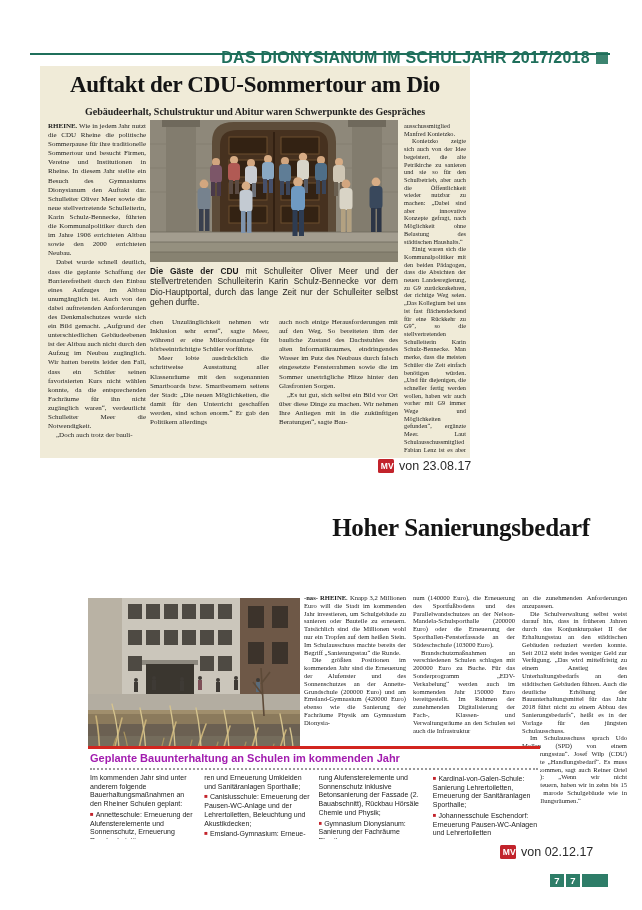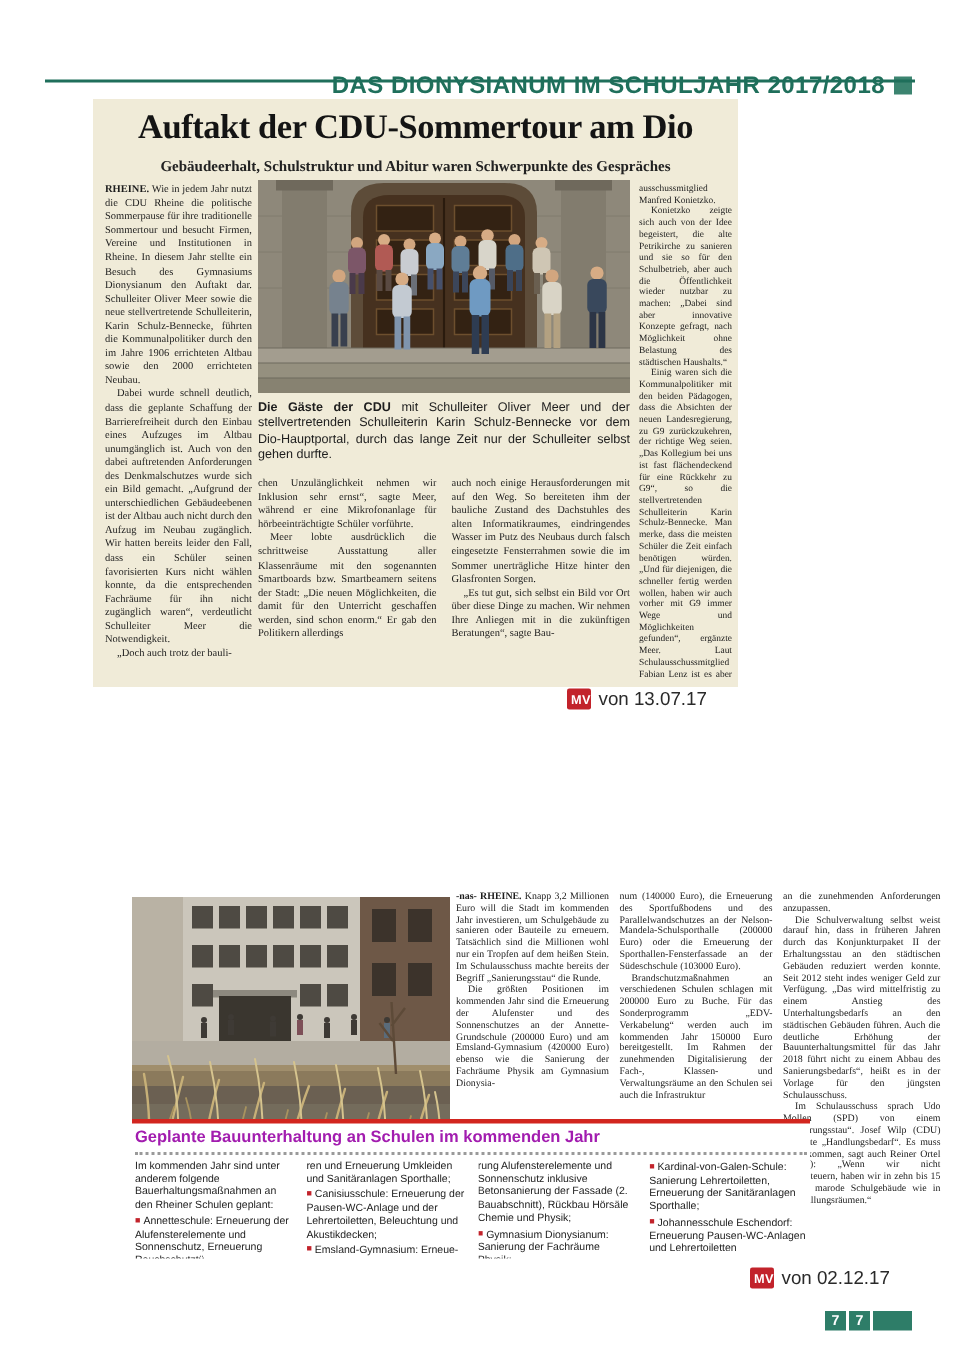--- a/index.html
+++ b/index.html
@@ -8,21 +8,21 @@
   .abs{position:absolute;}
 
   
   .hdr{left:30px;top:29px;width:578px;height:22px;text-align:right;
        font-family:"Liberation Sans",sans-serif;font-weight:bold;font-size:16px;
        letter-spacing:.3px;color:#1f6f5b;margin-top:20px;}
   .hdr-sq{display:inline-block;width:12px;height:12px;background:#3c8470;margin-left:6px;vertical-align:-1px;}
   .hdr-rule{left:30px;top:53px;width:580px;border-top:2px solid #1f6f5b;height:0;}
 
   
-  .a1{left:40px;top:66px;width:430px;height:392px;background:#f0ebd8;overflow:hidden;margin-left:22px;}
+  .a1{left:40px;top:66px;width:430px;height:392px;background:#f0ebd8;overflow:hidden;}
   .a1-title{left:0;top:6px;width:430px;text-align:center;font-weight:bold;font-size:23px;letter-spacing:-.3px;color:#141414;}
   .a1-sub{left:0;top:40px;width:430px;text-align:center;font-weight:bold;font-size:10px;color:#222;}
 
   .col{overflow:hidden;text-align:justify;}
   .col p{margin:0;text-indent:8px;}
   .col p.noind{text-indent:0;}
   .lead{font-weight:bold;}
   .a1col{font-size:7px;line-height:9.1px;}
   .a1c4{font-size:6.3px;line-height:7.7px;}
   .a2col{font-size:6.6px;line-height:7.8px;}
@@ -209,23 +209,24 @@
     </div>
 
     <div class="abs col a1c4" style="left:364px;top:56px;width:62px;height:330px;">
       <p class="noind">ausschussmitglied Manfred Konietzko.</p>
       <p>Konietzko zeigte sich auch von der Idee begeistert, die alte Petrikirche zu sanieren und sie so für den Schulbetrieb, aber auch die Öffentlichkeit wieder nutzbar zu machen: „Dabei sind aber innovative Konzepte gefragt, nach Möglichkeit ohne Belastung des städtischen Haushalts.“</p>
       <p>Einig waren sich die Kommunalpolitiker mit den beiden Pädagogen, dass die Absichten der neuen Landesregierung, zu G9 zurückzukehren, der richtige Weg seien. „Das Kollegium bei uns ist fast flächendeckend für eine Rückkehr zu G9“, so die stellvertretenden Schulleiterin Karin Schulz-Bennecke. Man merke, dass die meisten Schüler die Zeit einfach benötigen würden. „Und für diejenigen, die schneller fertig werden wollen, haben wir auch vorher mit G9 immer Wege und Möglichkeiten gefunden“, ergänzte Meer. Laut Schulausschussmitglied Fabian Lenz ist es aber auch eine gesellschaftliche Frage, „wenn wir noch engagierte Jugendliche in Sportvereinen, Kirche oder auch Parteien wollen.“</p>
     </div>
   </div>
 
   <div class="abs mv" style="left:378px;top:459px;"><span>MV</span></div>
-  <div class="abs mvdate" style="left:399px;top:459px;">von 13.07.17</div>
+  <div class="abs mvdate" style="left:399px;top:459px;">von 23.08.17</div>
 
   <div class="abs a2-titleblock">
+    <div class="t">Hoher Sanierungsbedarf</div>
   </div>
 
   <div class="abs photo" style="left:88px;top:598px;width:212px;height:192px;">
     <svg width="212" height="192" viewBox="0 0 212 192" xmlns="http://www.w3.org/2000/svg">
       <rect width="212" height="192" fill="#b3ada1"></rect>
       <rect width="212" height="96" fill="#cbc6bb"></rect>
       <rect x="0" y="0" width="34" height="96" fill="#b9b2a4"></rect>
       <g fill="#4e4a43">
         <rect x="40" y="6" width="14" height="15"></rect>
           <rect x="58" y="6" width="14" height="15"></rect>

